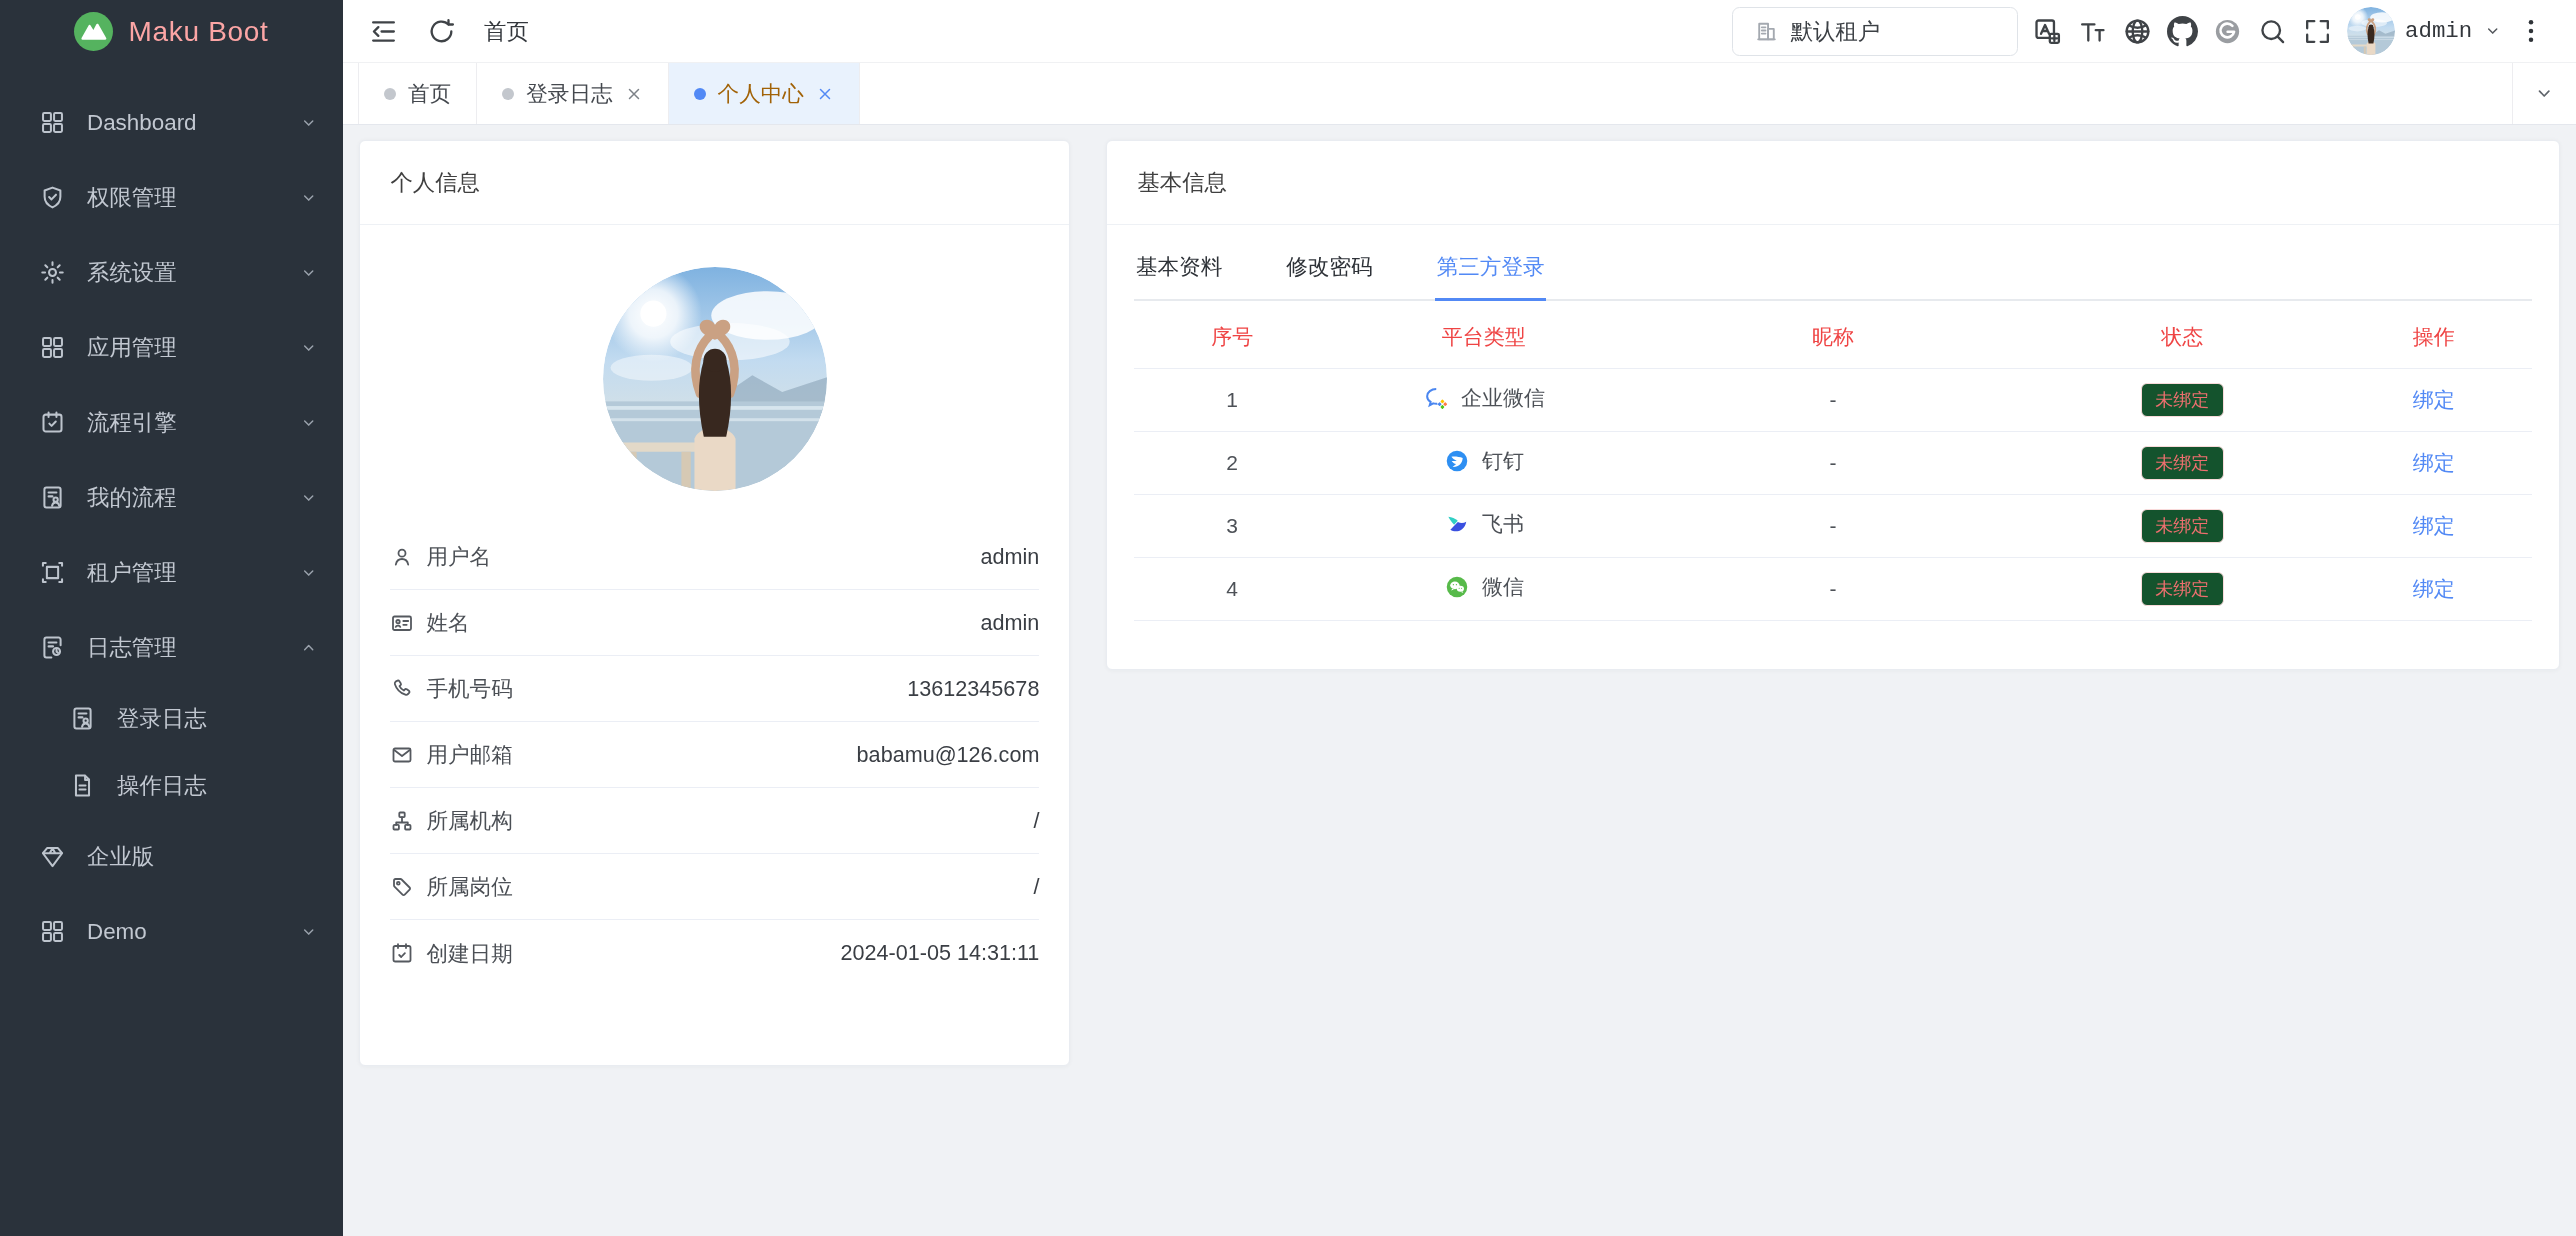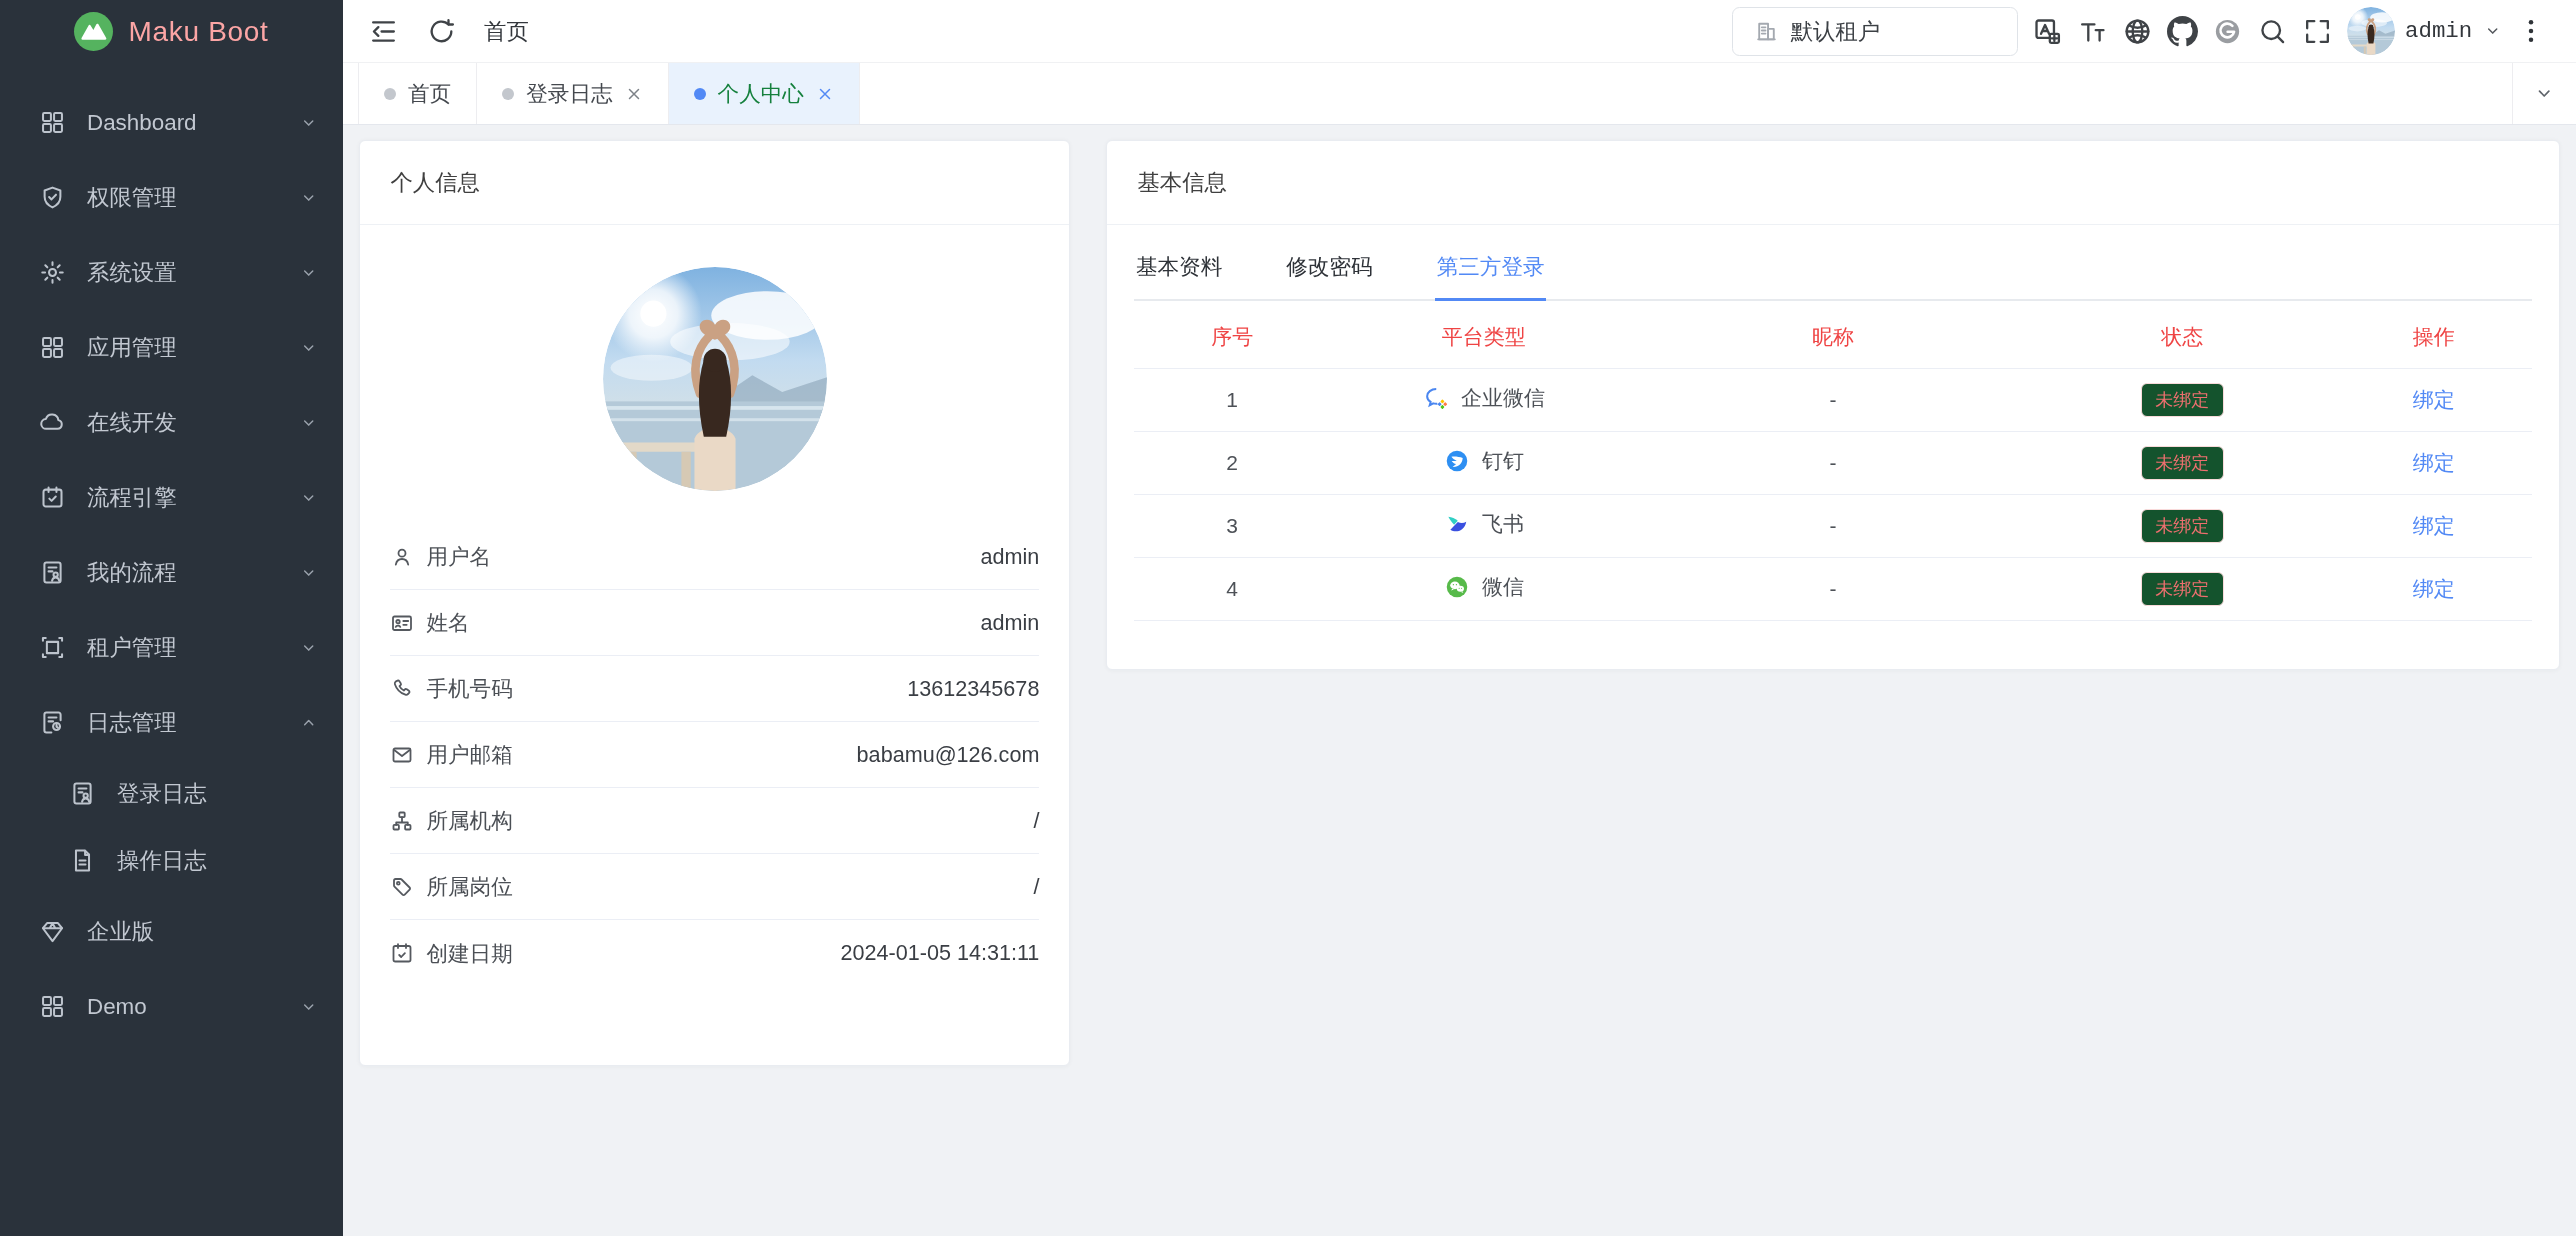--- a/index.html
+++ b/index.html
@@ -40,21 +40,21 @@
   .username { font-size: 22.4px; color: #33373c; }
   .caret { width: 19.4px; height: 19.4px; color: #55595e; }
   .kebab { width: 30px; height: 30px; color: #2f3338; cursor: pointer; }
 
   
   .tabbar { height: 62px; background: #fff; border-bottom: 0.7px solid #e4e7ed; display: flex; align-items: stretch; padding-left: 15px; flex: none; }
   .tab { display: flex; align-items: center; gap: 12px; padding: 0 25px; border-right: 0.7px solid #ededf0; font-size: 21.6px; color: #44484e; cursor: pointer; }
   .tab:first-child { border-left: 0.7px solid #ededf0; }
   .tab .dot { width: 12px; height: 12px; border-radius: 50%; background: #c3c7cd; flex: none; }
   .tab .closex { width: 18px; height: 18px; color: #7d8288; }
-  .tab.active { background: #e9f2fd; color: #15803d; }
+  .tab.active { background: #e9f2fd; color: #a16207; }
   .tab.active .dot { background: #5289f5; }
   .tab.active .closex { color: #5289f5; }
   .tab-spacer { flex: 1; }
   .tab-more { width: 64px; border-left: 0.7px solid #ededf0; display: flex; align-items: center; justify-content: center; cursor: pointer; color: #5f646a; }
   .tab-more svg { width: 22.4px; height: 22.4px; }
 
   
   .content { flex: 1; background: #f0f2f5; padding: 15px 16.4px 0; display: flex; gap: 36px; align-items: flex-start; overflow: hidden; }
   .card { background: #fff; border: 0.7px solid #e9ecf1; border-radius: 6px; box-shadow: 0 0.7px 4.5px rgba(31,45,61,.04); }
   .card-h { height: 84px; display: flex; align-items: center; padding: 16px 30px; border-bottom: 0.7px solid #eef1f5; font-size: 22.4px; color: #404040; }
@@ -330,29 +330,20 @@
       <span class="mlabel">系统设置</span>
       <svg class="sico mchev" viewBox="0 0 26 26" width="19.4" height="19.4">
           <use href="#i-chevd"></use>
         </svg>
     </div>
     <div class="mi">
       <svg class="sico mico" viewBox="0 0 36 36" width="27" height="27">
           <use href="#i-grid"></use>
         </svg>
       <span class="mlabel">应用管理</span>
-      <svg class="sico mchev" viewBox="0 0 26 26" width="19.4" height="19.4">
-          <use href="#i-chevd"></use>
-        </svg>
-    </div>
-    <div class="mi">
-      <svg class="sico mico" viewBox="0 0 36 36" width="27" height="27">
-          <use href="#i-cloud"></use>
-        </svg>
-      <span class="mlabel">在线开发</span>
       <svg class="sico mchev" viewBox="0 0 26 26" width="19.4" height="19.4">
           <use href="#i-chevd"></use>
         </svg>
     </div>
     <div class="mi">
       <svg class="sico mico" viewBox="0 0 36 36" width="27" height="27">
           <use href="#i-calcheck"></use>
         </svg>
       <span class="mlabel">流程引擎</span>
       <svg class="sico mchev" viewBox="0 0 26 26" width="19.4" height="19.4">

